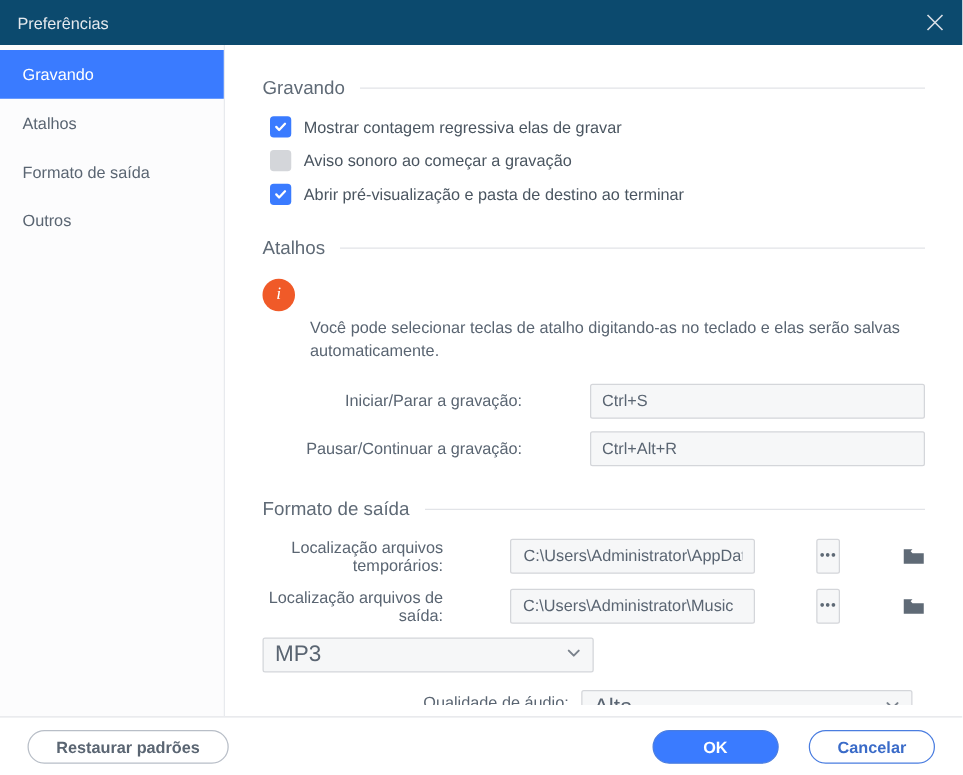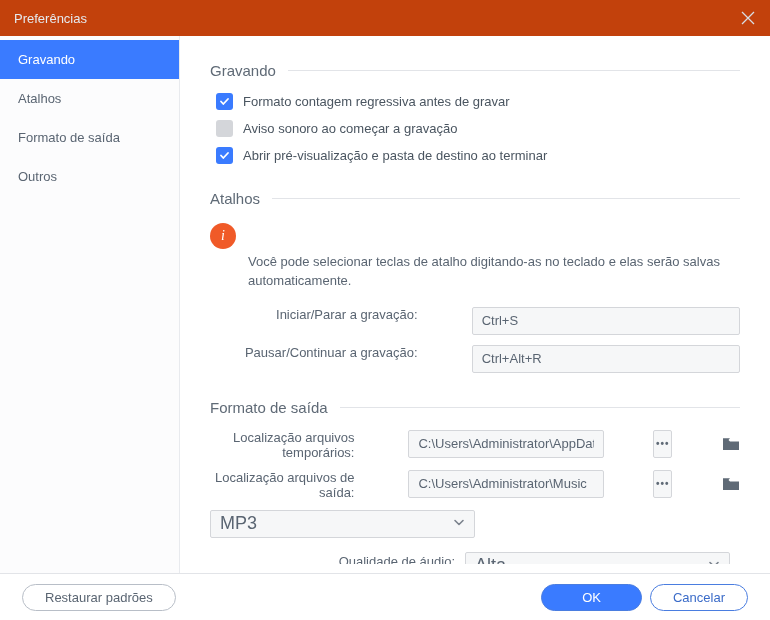--- a/index.html
+++ b/index.html
@@ -8,21 +8,21 @@
   font-size: 13px;
   color: #4a5560;
   background: #fff;
   width: 770px;
   height: 620px;
   overflow: hidden;
   display: flex;
   flex-direction: column;
 }
 .titlebar {
-  background: #c2410c;
+  background: #0c4a6e;
   color: #e5e9ee;
   height: 36px;
   display: flex;
   align-items: center;
   justify-content: space-between;
   padding: 0 14px;
   font-size: 13px;
 }
 .close-x svg { display: block; }
 .close-x { cursor: pointer; }
@@ -107,20 +107,21 @@
   flex-shrink: 0;
   margin-top: 2px;
 }
 .info-text {
   color: #5a6572;
   line-height: 1.45;
   margin-top: 32px;
 }
 .form-row {
   display: flex;
+  align-items: center;
   margin: 10px 0;
   gap: 44px;
 }
 .form-label {
   width: 255px;
   text-align: right;
   padding-right: 10px;
   color: #5a6572;
 }
 .text-input {
@@ -188,21 +189,22 @@
   height: 16px;
   overflow: hidden;
 }
 .cutoff-row .form-label { line-height: 8px; position: relative; top: 6px;}
 .cutoff-row .select { position: relative; top: 10px;}
 .footer {
   height: 46px;
   display: flex;
   align-items: center;
   padding: 0 22px;
-  gap: 8px;
+  gap: 24px;
+  font-weight: bold;
 }
 .footer-spacer { flex: 1; }
 .btn {
   height: 27px;
   border-radius: 14px;
   padding: 0 22px;
   display: flex;
   align-items: center;
   font-size: 13px;
   cursor: pointer;
@@ -246,21 +248,21 @@
       <span>Gravando</span>
       <span class="line"></span>
     </div>
 
     <div class="check-row">
       <span class="chk checked">
         <svg width="11" height="11" viewBox="0 0 11 11">
             <path d="M2 5.5 L4.3 8 L9 3" stroke="#fff" stroke-width="1.8" fill="none" stroke-linecap="round" stroke-linejoin="round"></path>
           </svg>
       </span>
-      <span>Formato contagem regressiva antes de gravar</span>
+      <span>Mostrar contagem regressiva elas de gravar</span>
     </div>
     <div class="check-row">
       <span class="chk unchecked"></span>
       <span>Aviso sonoro ao começar a gravação</span>
     </div>
     <div class="check-row">
       <span class="chk checked">
         <svg width="11" height="11" viewBox="0 0 11 11">
             <path d="M2 5.5 L4.3 8 L9 3" stroke="#fff" stroke-width="1.8" fill="none" stroke-linecap="round" stroke-linejoin="round"></path>
           </svg>

